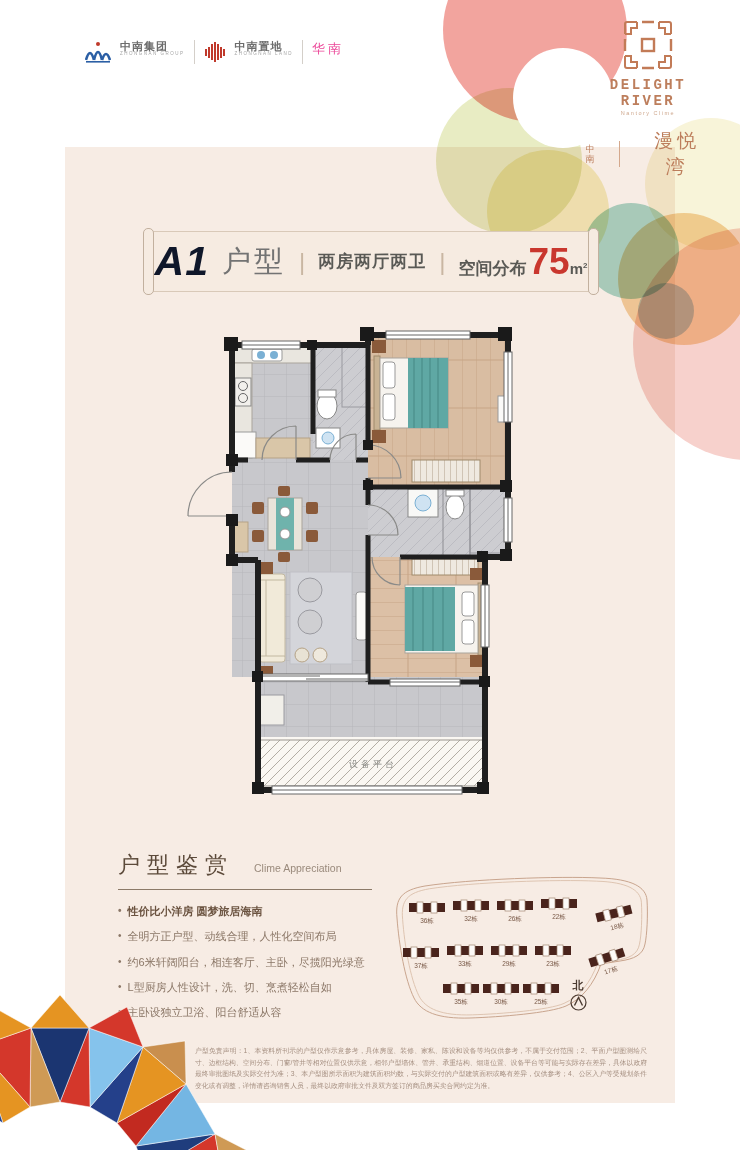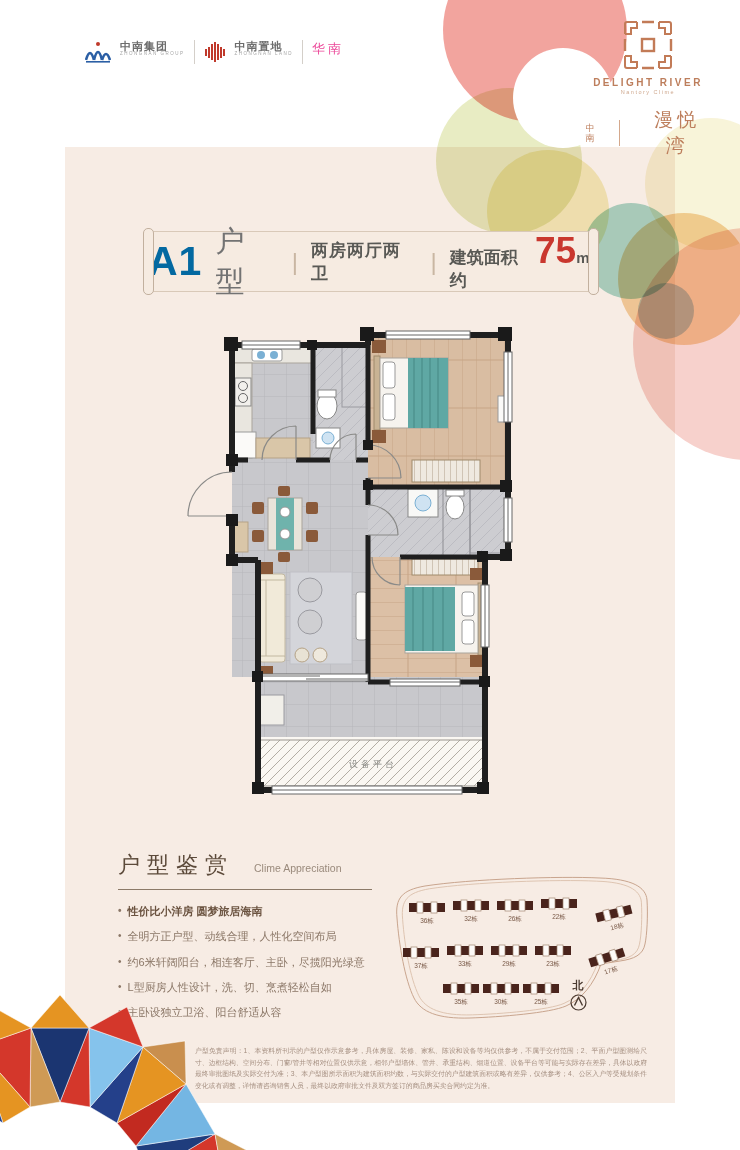--- a/index.html
+++ b/index.html
@@ -17,35 +17,35 @@
   
   #logos{left:85px;top:40px;height:32px;display:flex;align-items:flex-start;gap:9px;z-index:3;}
   .logo-txt{display:flex;flex-direction:column;line-height:1.1;}
   .logo-cn{font-size:11px;font-weight:bold;color:#6d6d6d;letter-spacing:1px;}
   .logo-sub{font-size:4.5px;color:#a5a5a5;letter-spacing:1.5px;}
   .vdiv{width:1px;height:24px;background:#d4cfc9;}
   #region-label{font-size:13px;color:#ec4899;letter-spacing:3px;}
 
   
   #dr-logo{left:585px;top:18px;width:126px;text-align:center;z-index:3;color:#bd7e5c;}
-  #dr-en{font-size:10px;font-weight:bold;letter-spacing:2.5px;margin-top:5px;}
+  #dr-en{font-size:14px;font-weight:bold;letter-spacing:2.5px;margin-top:5px;font-family:Liberation Mono, monospace;}
   #dr-en-sub{font-size:5.5px;color:#cfa88e;letter-spacing:1.5px;margin-top:1px;}
   #dr-cn{display:flex;align-items:center;justify-content:center;gap:24px;margin-top:12px;}
   #dr-cn-prefix{font-size:9px;line-height:1.15;width:10px;white-space:normal;word-break:break-all;}
   #dr-cn-div{width:1px;height:26px;background:#d4a88c;}
   #dr-cn-name{font-size:19px;letter-spacing:4px;font-family:"DejaVu Serif","Liberation Serif",serif;}
 
   
   #title-box{left:148px;top:231px;width:446px;height:59px;background:#f6ebe1;z-index:4;
     display:flex;align-items:center;justify-content:center;gap:13px;
     border-top:1px solid #d9c9b8;border-bottom:1px solid #d9c9b8;}
   #title-box:before,#title-box:after{content:"";position:absolute;top:-4px;width:9px;height:65px;
     border:1px solid #c2b09e;border-radius:5px;background:#f6ebe1;}
   #title-box:before{left:-5px;} #title-box:after{right:-5px;}
-  #title-code{font-size:41px;font-weight:bold;color:#0369a1;letter-spacing:1px;}
+  #title-code{font-size:41px;font-weight:bold;color:#0f172a;letter-spacing:1px;font-style:italic;}
   #title-type{font-size:29px;font-weight:normal;color:#737373;letter-spacing:3px;}
   .title-sep{font-size:24px;color:#c9b6a2;font-weight:300;}
   #title-layout{font-size:17px;font-weight:bold;color:#595955;letter-spacing:1px;}
   #title-area{font-size:17px;font-weight:bold;color:#595955;display:flex;align-items:baseline;}
   #area-value{font-size:37px;font-weight:bold;color:#c9372e;line-height:1;margin-left:2px;}
   #area-unit{font-size:15px;color:#595955;}
   #area-unit sup{font-size:8px;}
 
   
   #apprec{left:118px;top:850px;width:280px;z-index:4;}
@@ -133,21 +133,21 @@
   </div>
 </div>
 
 <div class="abs" id="title-box">
   <span id="title-code">A1</span>
   <span id="title-type">户型</span>
   <span class="title-sep">|</span>
   <span id="title-layout">两房两厅两卫</span>
   <span class="title-sep">|</span>
   <span id="title-area">
-    <span>建筑面积约</span>
+    <span>空间分布</span>
     <span id="area-value">75</span>
     <span id="area-unit"><span>m</span><sup>2</sup></span>
   </span>
 </div>
 
 <svg class="abs" style="left:180px;top:320px;z-index:3;" width="382" height="492" viewBox="180 320 382 492">
   <defs>
     <pattern id="tile" patternUnits="userSpaceOnUse" width="22" height="22">
       <rect width="22" height="22" fill="#c8c8cc"></rect>
       <path d="M0,0 H22 M0,0 V22" stroke="#b6b6bb" stroke-width="1"></path>

